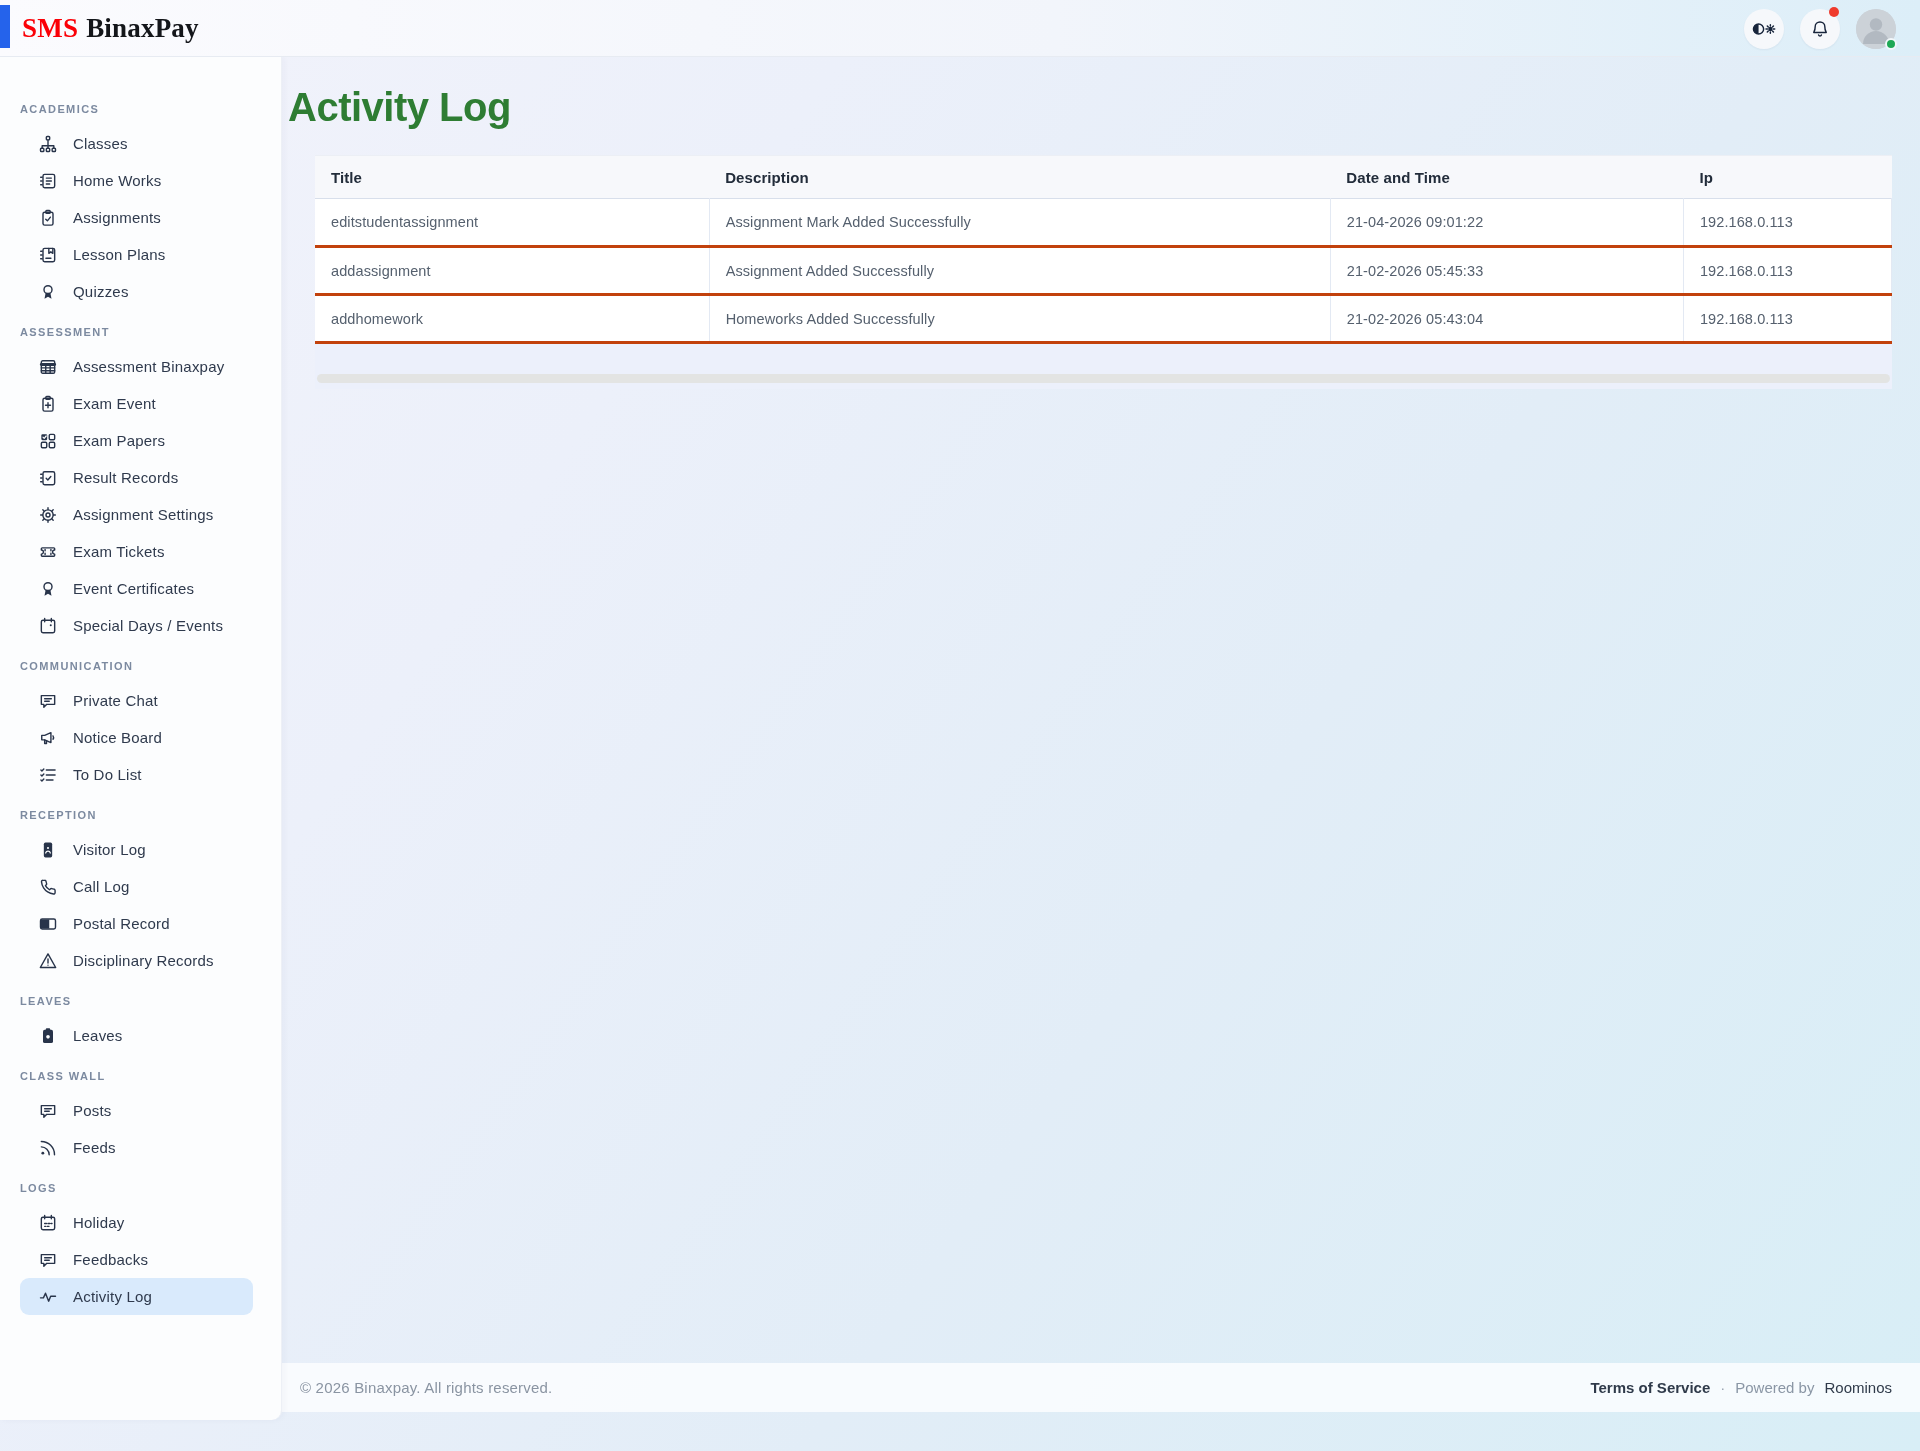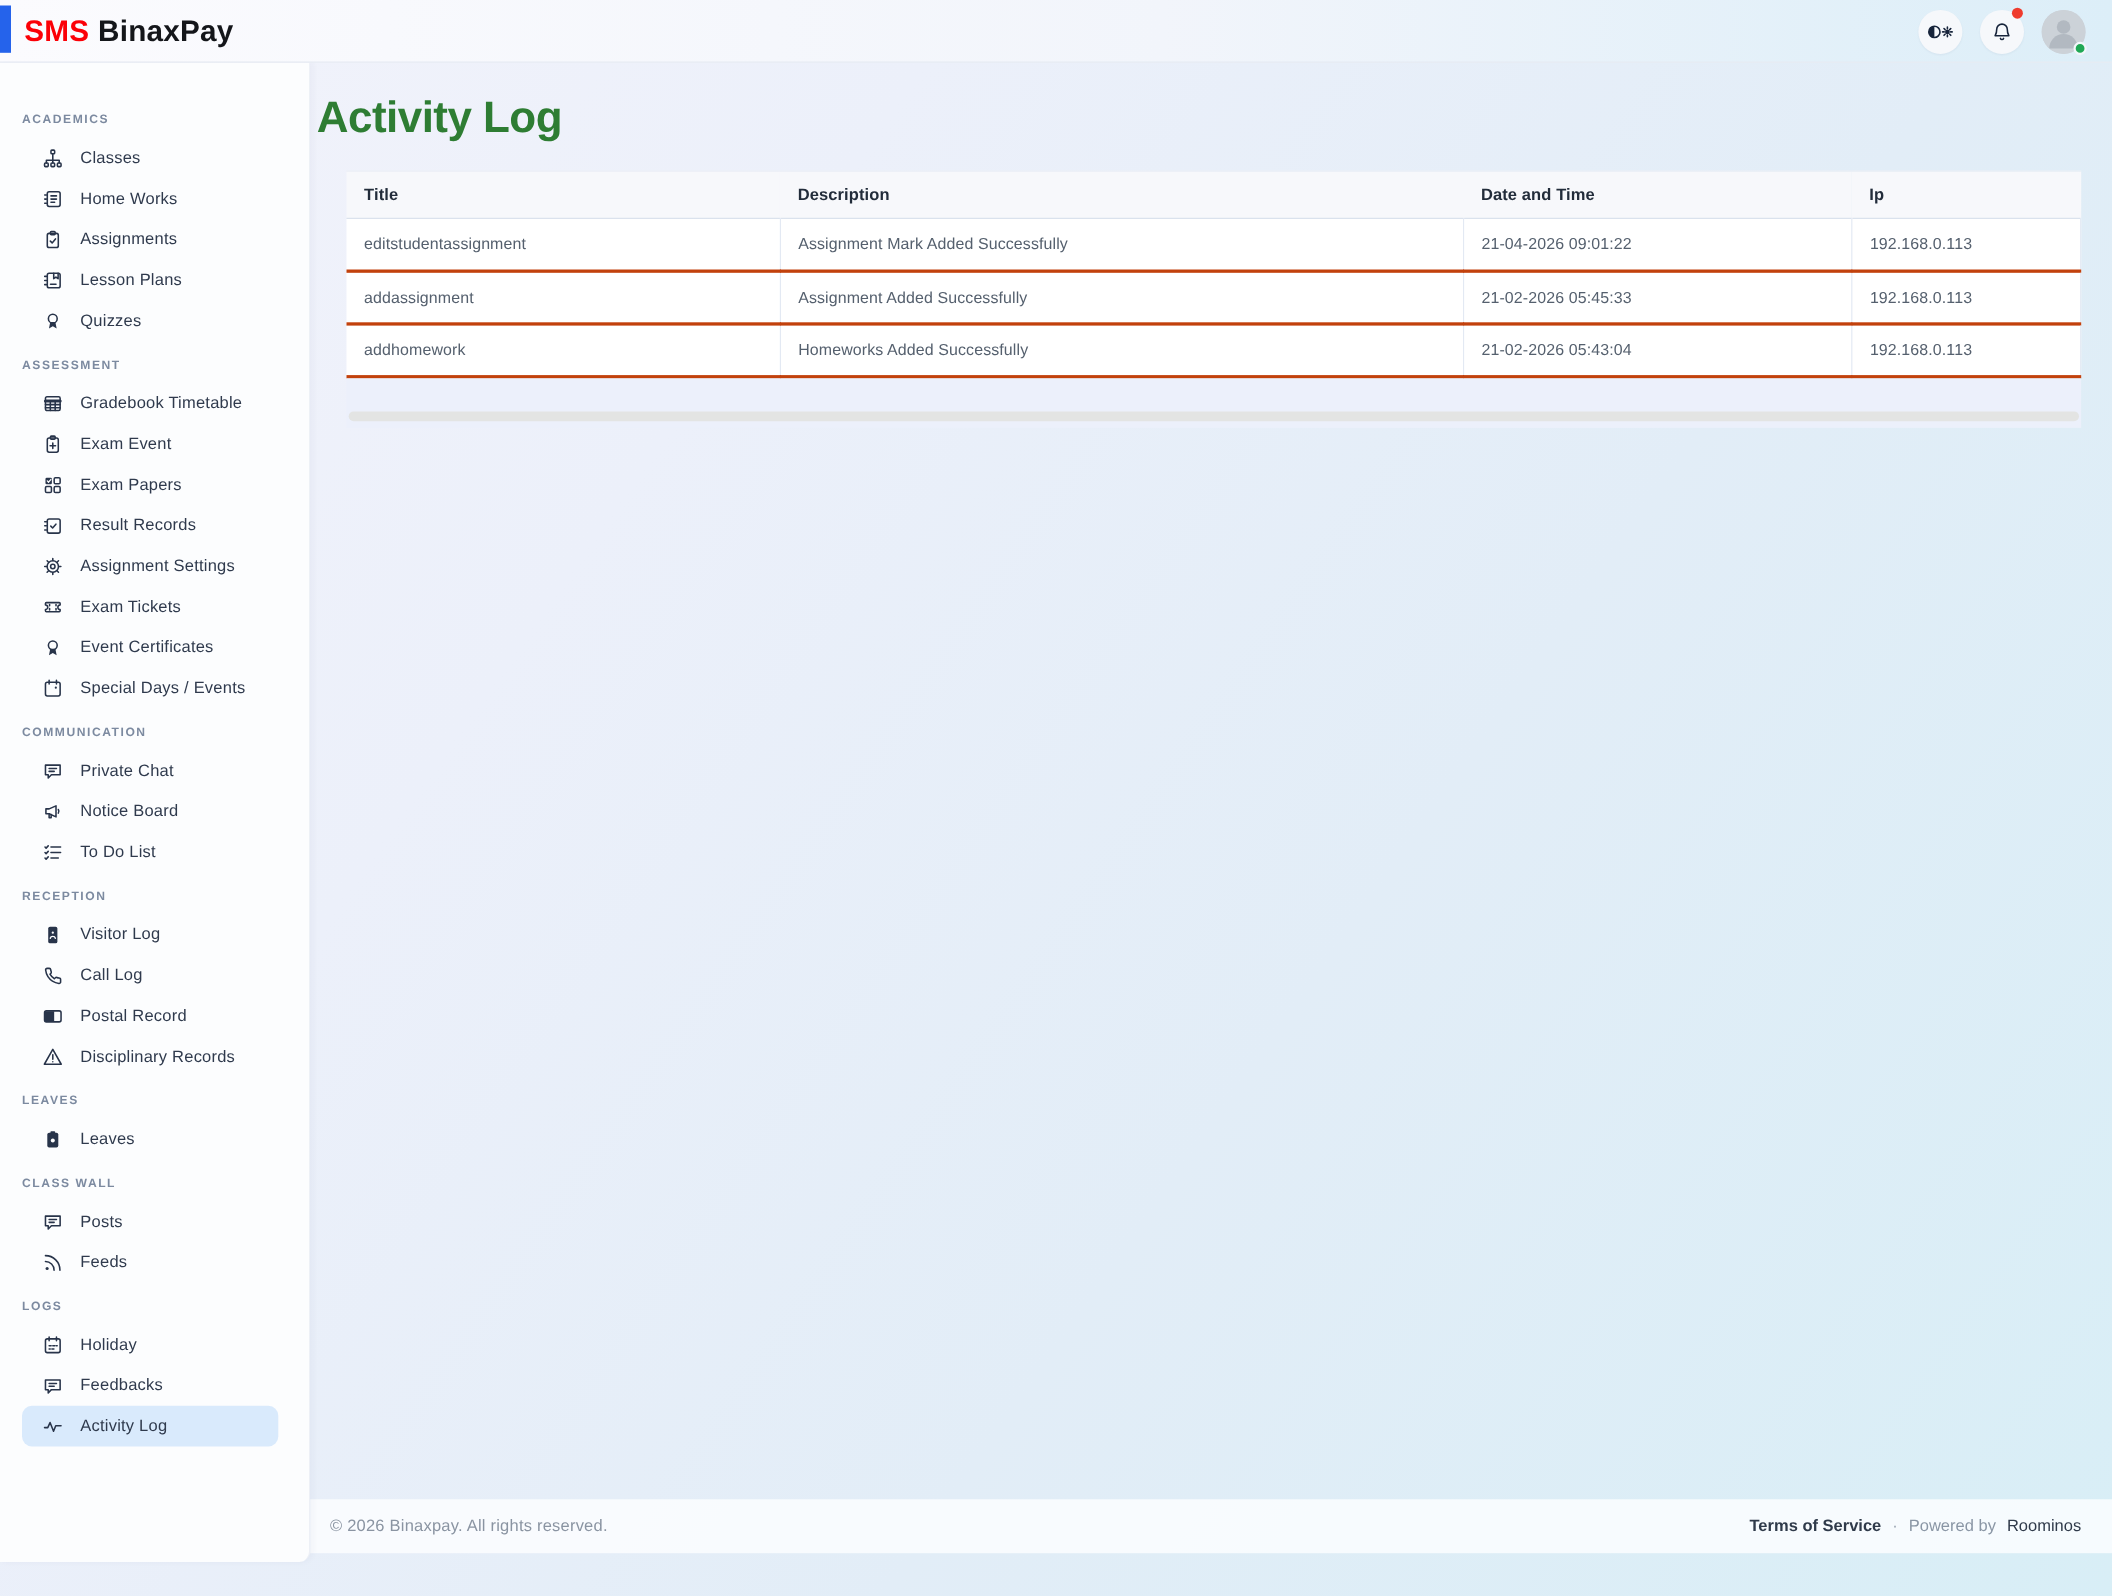--- a/index.html
+++ b/index.html
@@ -12,21 +12,21 @@
   }
 
   
   .topbar{
     position:absolute; top:0; left:0; right:0; height:57px;
     background:linear-gradient(90deg,#fbfbfe 0%,#f2f5fb 55%,#dceef8 100%);
     border-bottom:1px solid #e7ebf2;
     display:flex; align-items:center; z-index:30;
   }
   .accent-bar{ position:absolute; left:0; top:5px; width:10px; height:43px; background:#2563eb; }
-  .logo{ margin-left:22px; font-family:Liberation Sans, sans-serif; font-weight:700; font-size:27px; letter-spacing:.2px; }
+  .logo{ margin-left:22px; font-family:Liberation Serif, serif; font-weight:700; font-size:27px; letter-spacing:.2px; }
   .logo .prefix{ color:#fb0007; margin-right:8px; }
   .logo .name{ color:#14161a; }
   .topbar-actions{ position:absolute; right:24px; top:0; height:57px; display:flex; align-items:center; gap:16px; }
   .round-btn{
     width:40px; height:40px; border-radius:50%; background:#f6f8fb; border:none;
     display:flex; align-items:center; justify-content:center; cursor:pointer;
     color:#17243b; position:relative; box-shadow:0 1px 2px rgba(30,50,90,.06);
   }
   .badge-dot{ position:absolute; top:-2px; right:1px; width:10px; height:10px; border-radius:50%; background:#ef3b2d; }
   .avatar{ width:40px; height:40px; border-radius:50%; background:#ccd2d8; position:relative; cursor:pointer; overflow:visible; }
@@ -188,21 +188,21 @@
       <div class="section">
         <div class="section-label">ASSESSMENT</div>
         <div class="side-item">
           <span class="icon">
             <svg width="20" height="20" viewBox="0 0 24 24" fill="none" stroke="currentColor" stroke-width="1.7" stroke-linecap="round" stroke-linejoin="round">
               <rect x="4" y="4.5" width="16" height="15" rx="1.6"></rect>
               <path d="M4 9h16" stroke-width="3.4"></path>
               <path d="M4 13h16M4 16.5h16M9.3 9v10.5M14.6 9v10.5"></path>
             </svg>
           </span>
-          <span class="lbl">Gradebook Timetable</span>
+          <span class="lbl">Assessment Binaxpay</span>
         </div>
         <div class="side-item">
           <span class="icon">
             <svg width="20" height="20" viewBox="0 0 24 24" fill="none" stroke="currentColor" stroke-width="1.7" stroke-linecap="round" stroke-linejoin="round">
               <rect x="6" y="5" width="12" height="15.5" rx="2"></rect>
               <rect x="9.4" y="3" width="5.2" height="3.4" rx="1"></rect>
               <path d="M12 10.5v6M9 13.5h6"></path>
             </svg>
           </span>
           <span class="lbl">Exam Event</span>

